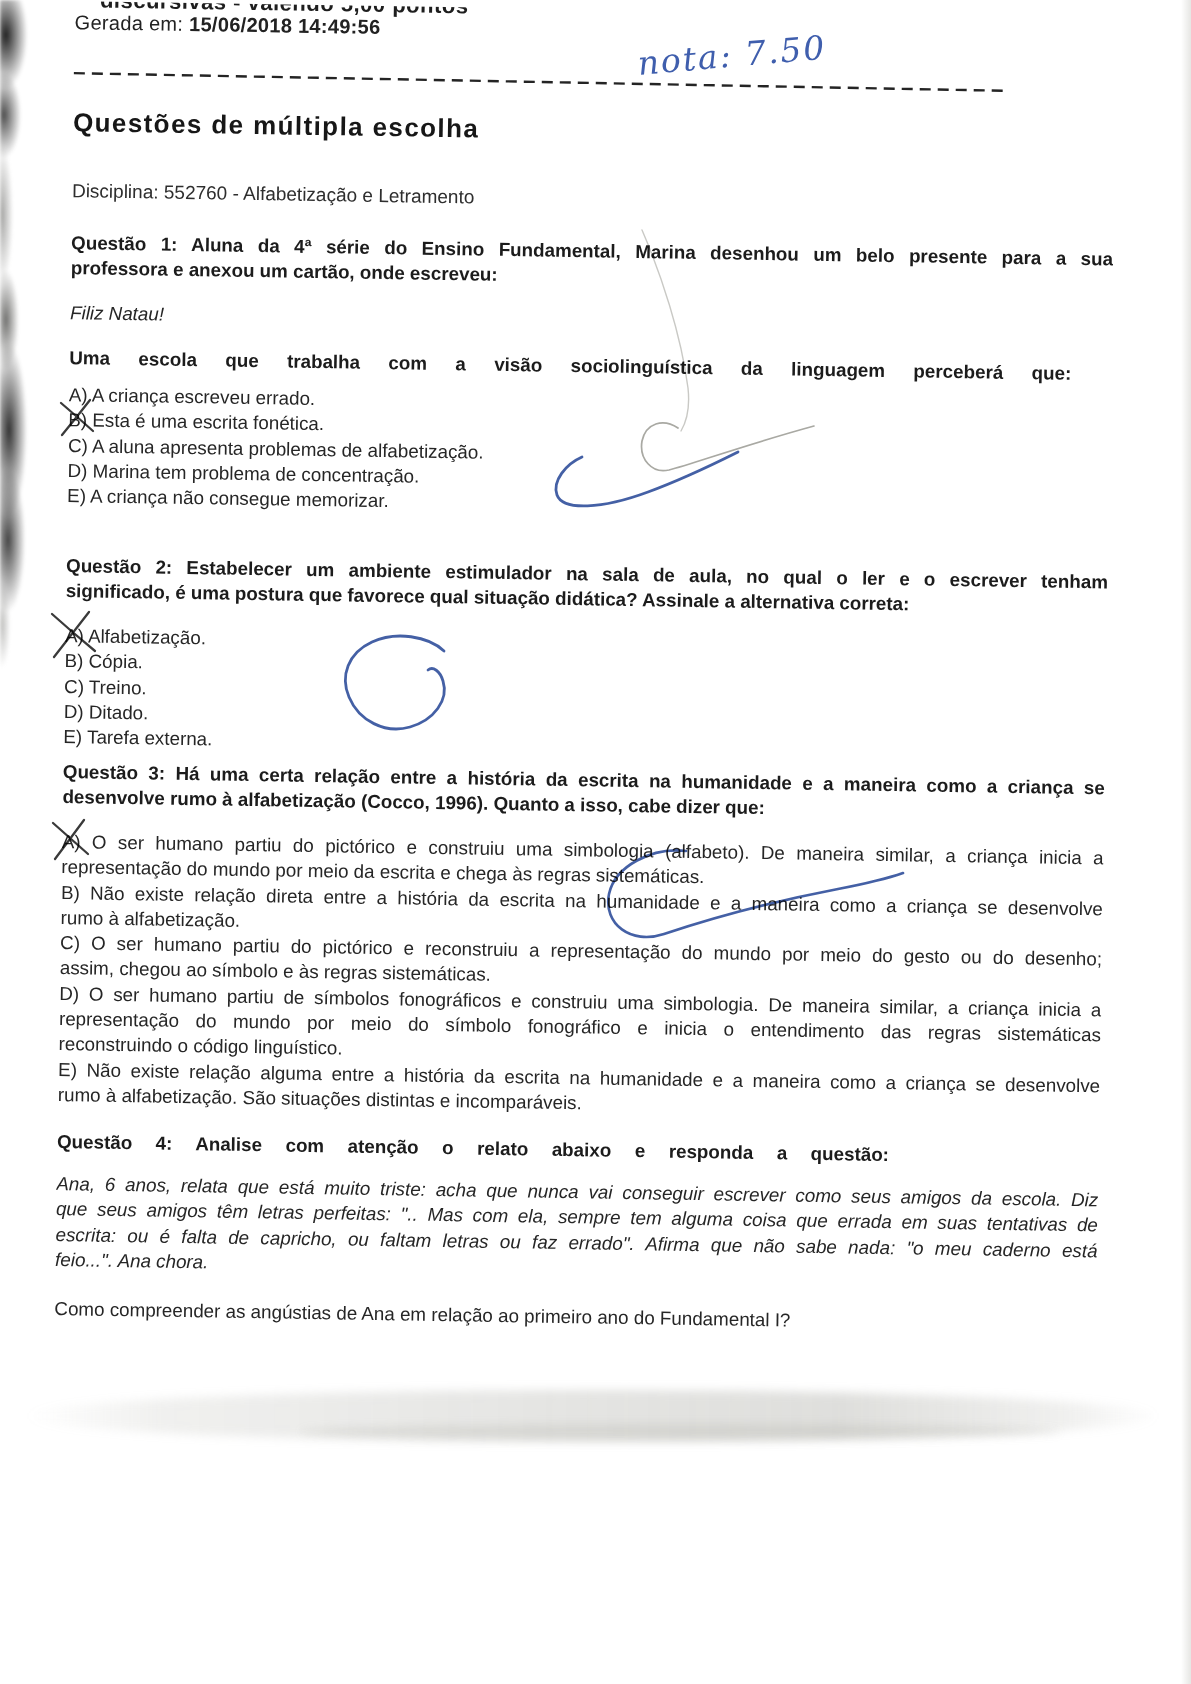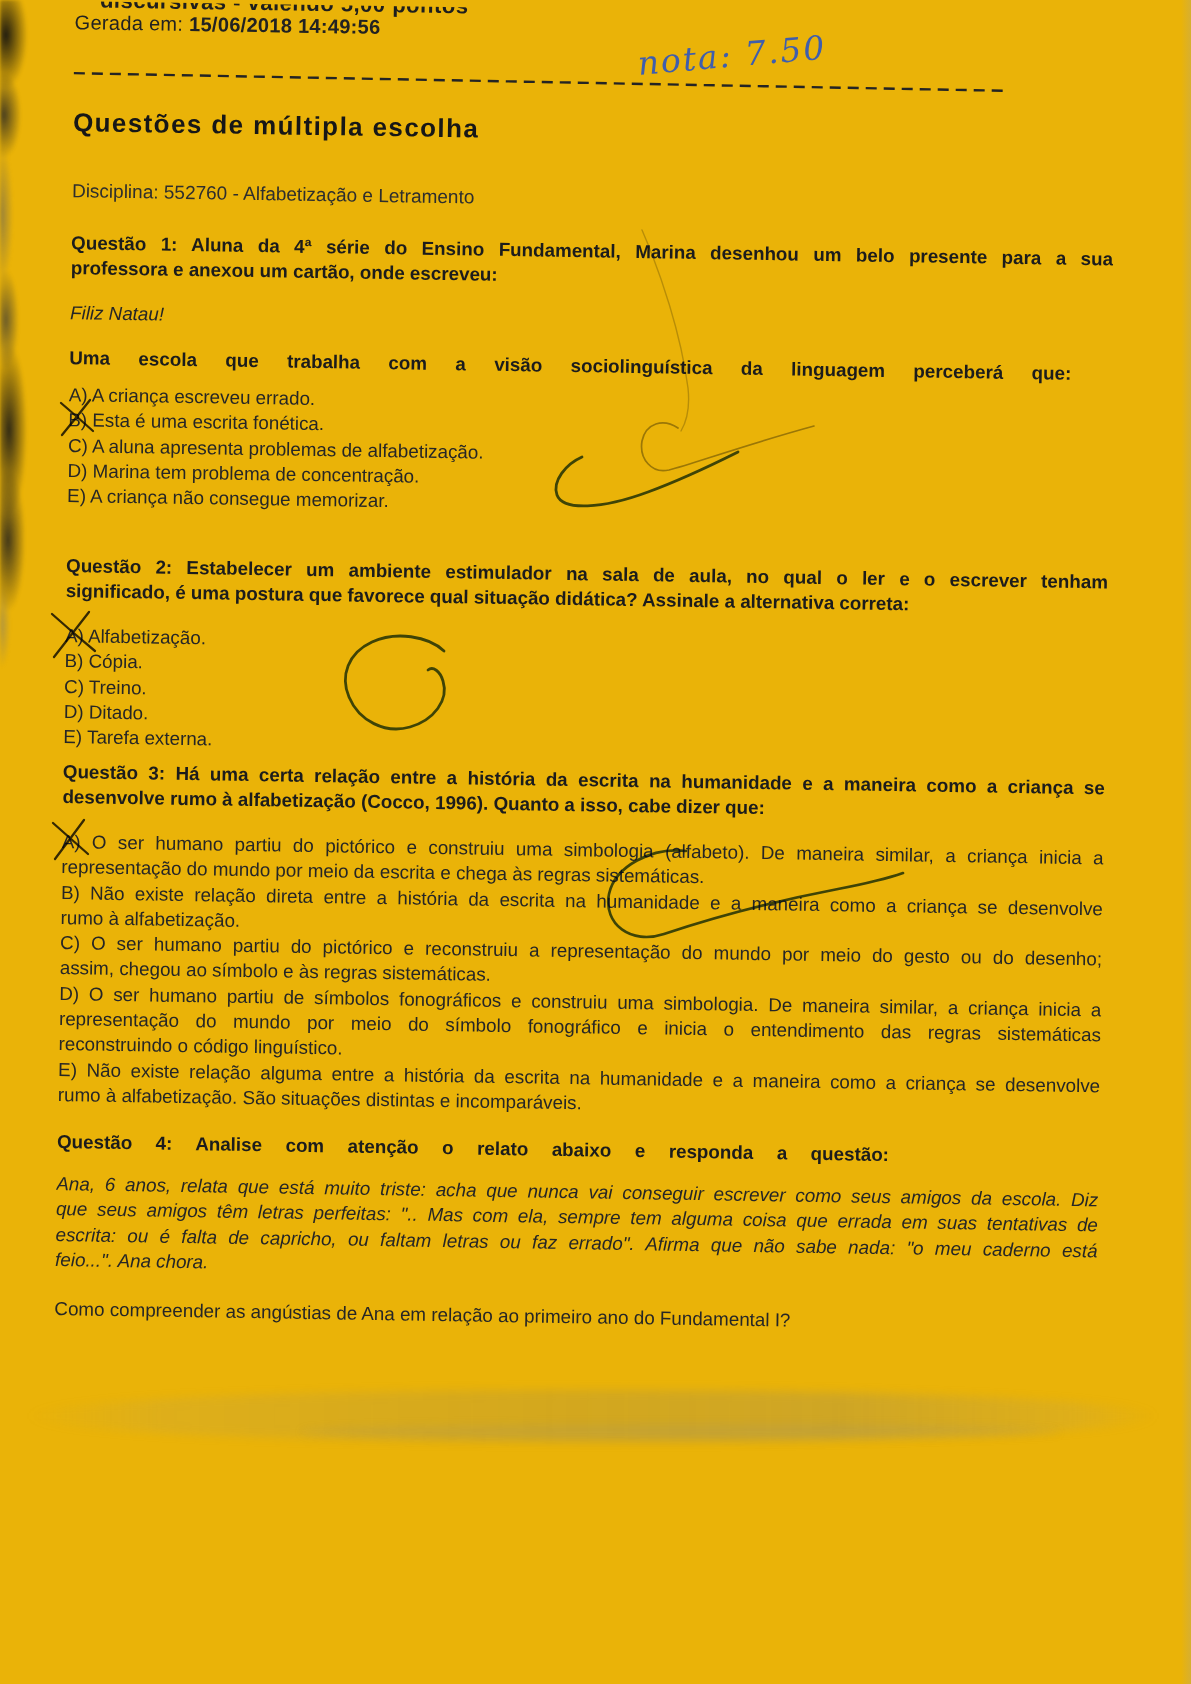--- a/index.html
+++ b/index.html
@@ -1,17 +1,17 @@
 <!DOCTYPE html>
 <html><head>
 <meta charset="utf-8">
 <style>
   html,body{margin:0;padding:0;background:#e8e8e4;}
   .page{
-    position:relative;width:1191px;height:1684px;background:#eab308;
+    position:relative;width:1191px;height:1684px;background:#ffffff;
     overflow:hidden;font-family:"Liberation Sans",sans-serif;color:#222;
   }
   .content{position:absolute;left:0;top:0;width:1191px;height:1684px;
     transform:rotate(0.9deg);transform-origin:0 0;}
   .abs{position:absolute;left:75px;width:1042px;}
   .txt{font-size:18.8px;line-height:25.3px;color:#262626;}
   .bold{font-weight:bold;color:#1c1c1c;}
   .italic{font-style:italic;}
   .line{height:25.3px;overflow:hidden;}
   .jl{text-align:justify;text-align-last:justify;}

